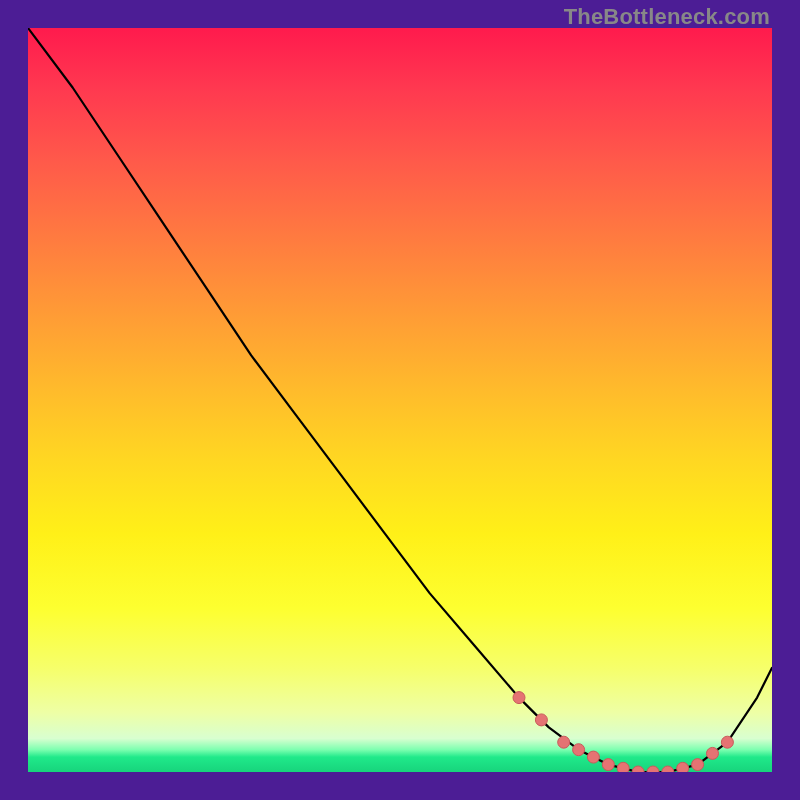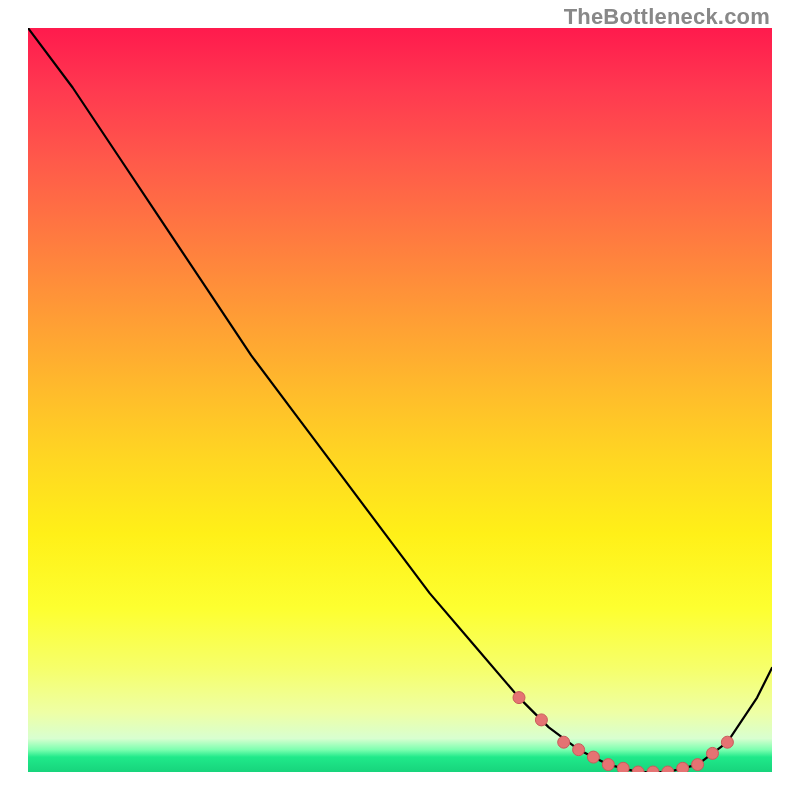--- a/index.html
+++ b/index.html
@@ -8,21 +8,21 @@
     width: 800px;
     height: 800px;
     background: #000;
     overflow: hidden;
     font-family: Arial, Helvetica, sans-serif;
   }
   .stage {
     position: relative;
     width: 800px;
     height: 800px;
-    background: #ffffff;
+    background: #4c1d95;
   }
   .plot {
     position: absolute;
     left: 28px;
     top: 28px;
     width: 744px;
     height: 744px;
     
     background: linear-gradient(
       to bottom,

